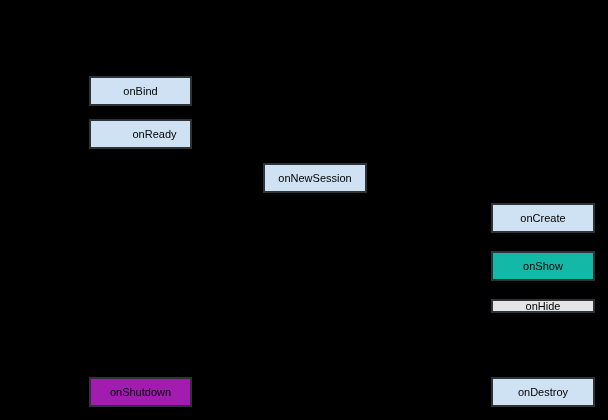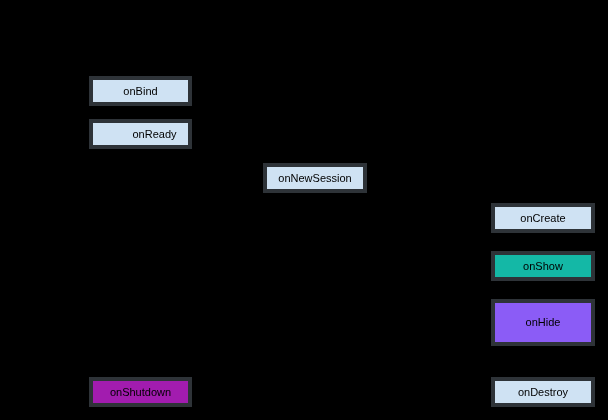--- a/index.html
+++ b/index.html
@@ -10,21 +10,21 @@
   .canvas {
     position: relative;
     width: 608px;
     height: 420px;
     overflow: hidden;
     font-family: "Liberation Sans", sans-serif;
   }
   .node {
     position: absolute;
     box-sizing: border-box;
-    border: 4px solid #3b82f6;
+    border: 2px solid #3b82f6;
     display: flex;
     align-items: center;
     justify-content: center;
   }
   .node-label {
     font-size: 11px;
     line-height: 1;
     white-space: nowrap;
   }
 </style>
@@ -40,21 +40,21 @@
     </div>
     <div class="node" style="left: 263px; top: 163px; width: 104px; height: 30px; background: rgb(207, 226, 243); border-color: rgb(46, 51, 56);">
       <span class="node-label" style="color: rgb(0, 0, 0);">onNewSession</span>
     </div>
     <div class="node" style="left: 491px; top: 203px; width: 104px; height: 30px; background: rgb(207, 226, 243); border-color: rgb(46, 51, 56);">
       <span class="node-label" style="color: rgb(0, 0, 0);">onCreate</span>
     </div>
     <div class="node" style="left: 491px; top: 251px; width: 104px; height: 30px; background: #14b8a6; border-color: rgb(46, 51, 56);">
       <span class="node-label" style="color: rgb(0, 0, 0);">onShow</span>
     </div>
-    <div class="node" style="left: 491px; top: 299px; width: 104px; height: 47px; background: #8b5cf6; border-color: rgb(46, 51, 56);">
+    <div class="node" style="left: 491px; top: 299px; width: 104px; height: 14px; background: #e5e5e5; border-color: rgb(46, 51, 56);">
       <span class="node-label" style="color: rgb(0, 0, 0);">onHide</span>
     </div>
     <div class="node" style="left: 89px; top: 377px; width: 103px; height: 30px; background: #a21caf; border-color: rgb(46, 51, 56);">
       <span class="node-label" style="color: rgb(0, 0, 0);">onShutdown</span>
     </div>
     <div class="node" style="left: 491px; top: 377px; width: 104px; height: 30px; background: rgb(207, 226, 243); border-color: rgb(46, 51, 56);">
       <span class="node-label" style="color: rgb(0, 0, 0); text-align: center;">onDestroy</span>
     </div>
   </div>
 

